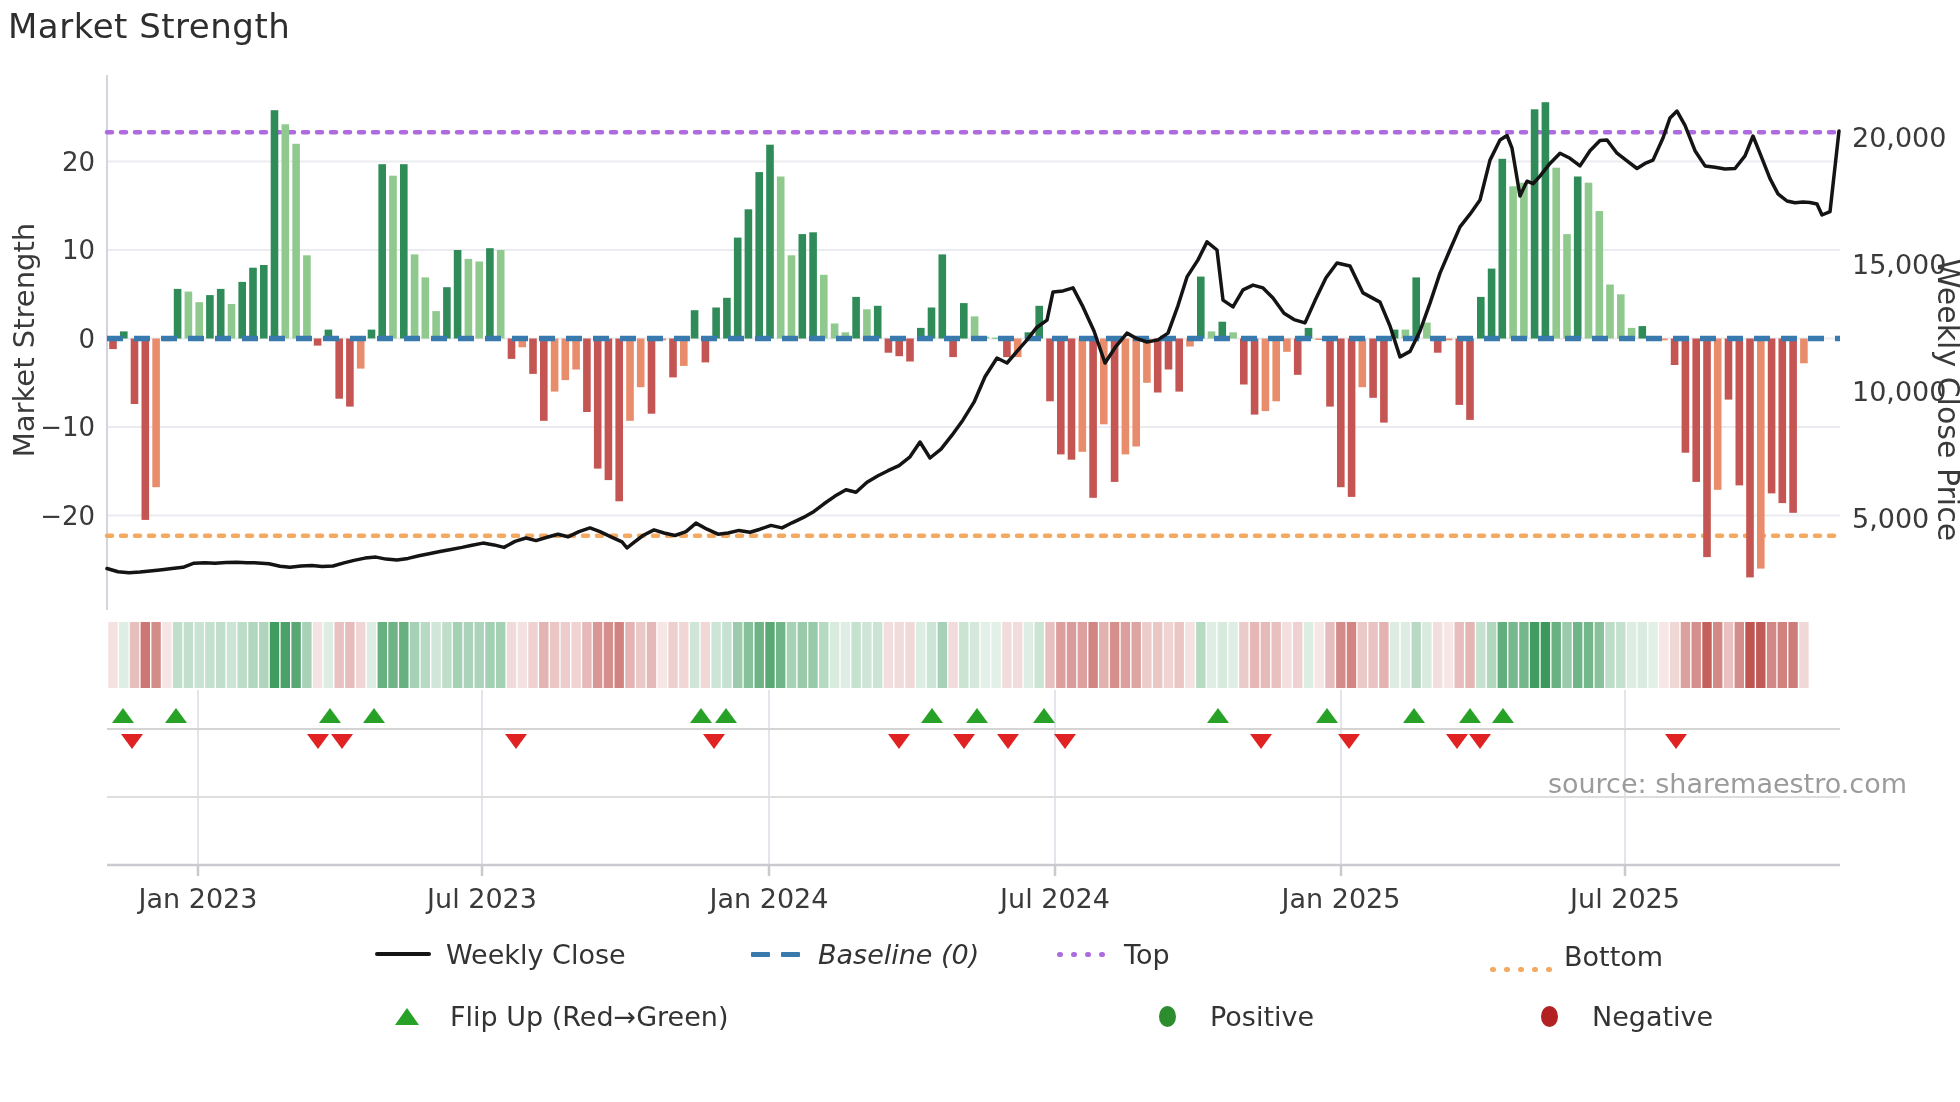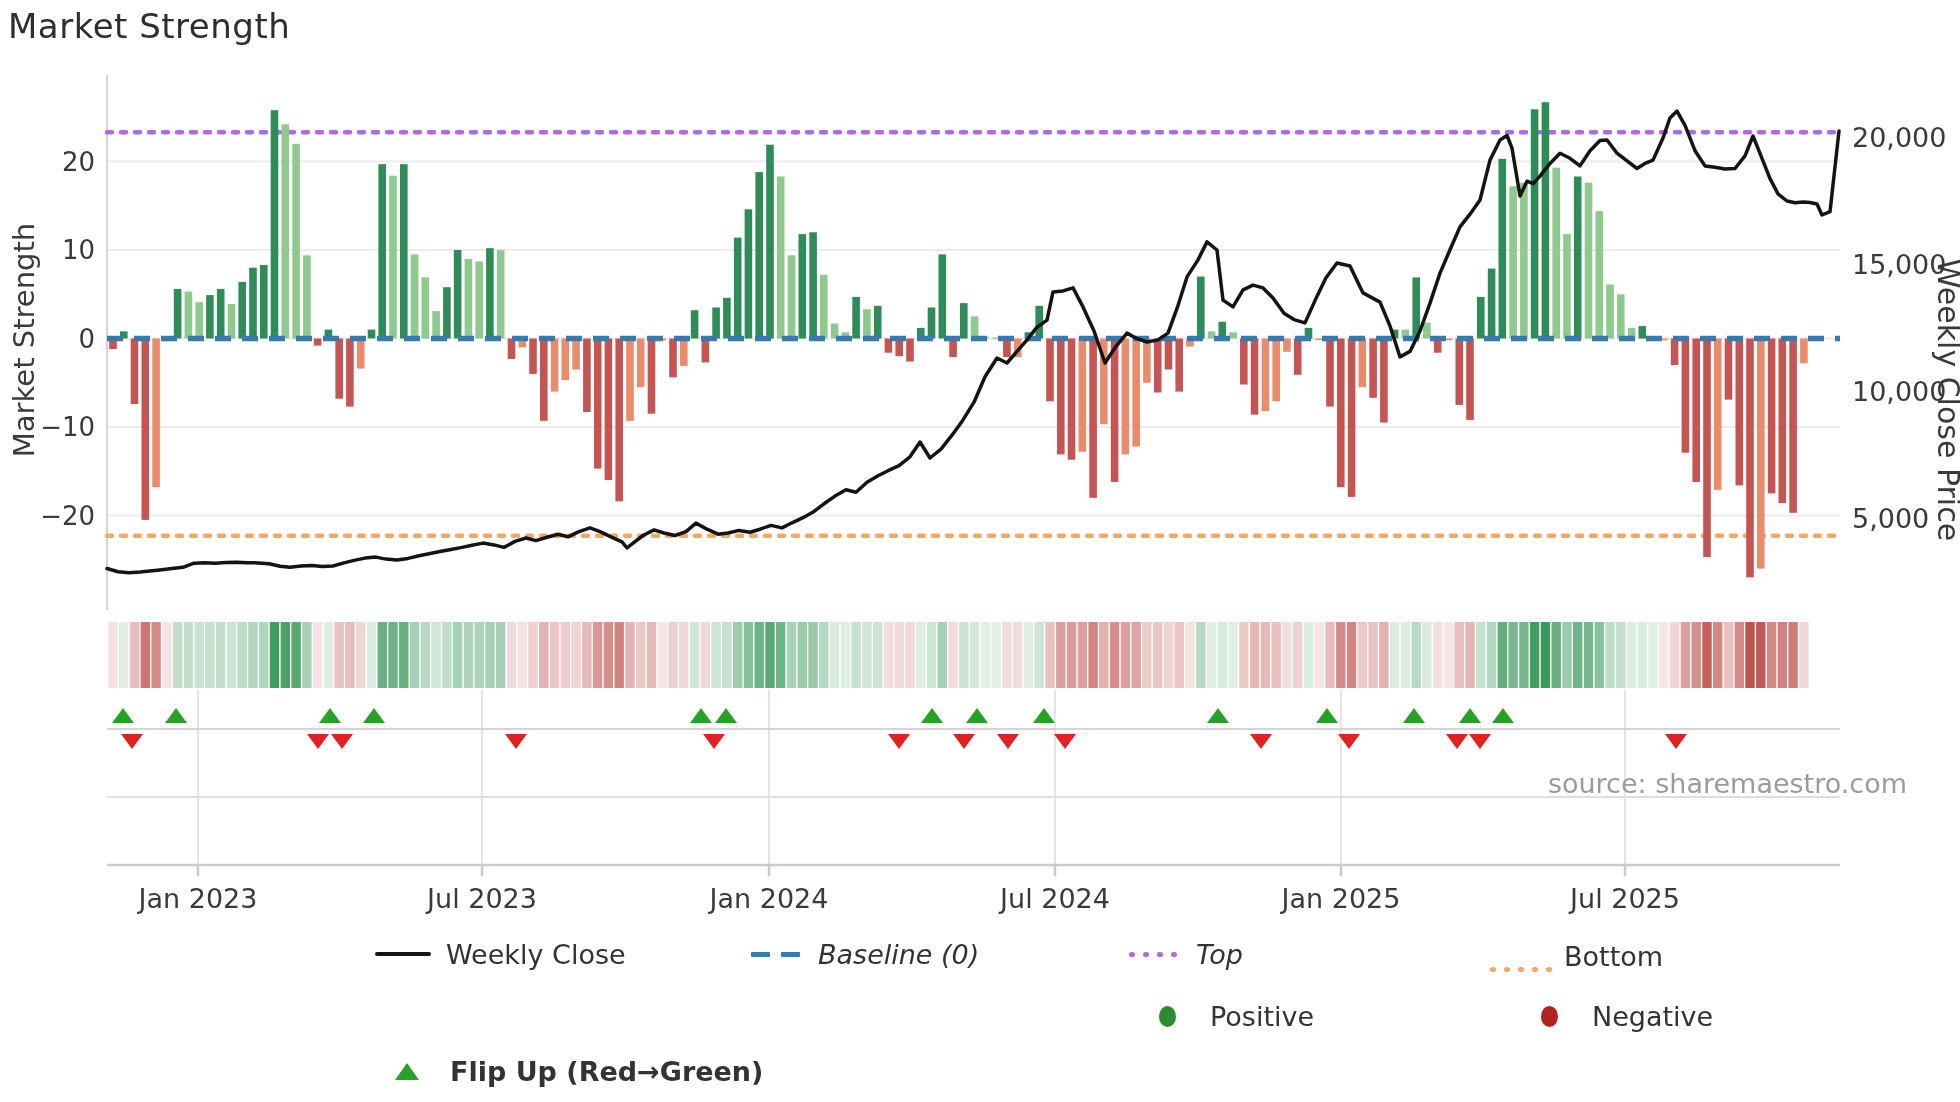--- a/index.html
+++ b/index.html
@@ -461,21 +461,21 @@
   </div>
   <div class="legend-item" style="left:746px;top:936px;font-style:italic;">
     <span class="sw">
         <span class="sw-dashes">
           <i></i>
           <i></i>
         </span>
       </span>
     <span class="legend-label">Baseline (0)</span>
   </div>
-  <div class="legend-item" style="left:1124px;top:936px;font-style:italic;">
+  <div class="legend-item" style="left:1052px;top:936px;">
     <span class="sw">
       <span class="sw-dots">
           <i style="background:#ae6be0"></i>
           <i style="background:#ae6be0"></i>
           <i style="background:#ae6be0"></i>
           <i style="background:#ae6be0"></i>
         </span>
     </span>
     <span class="legend-label">Top</span>
   </div>
@@ -485,21 +485,21 @@
           <i style="background:#f3a960"></i>
           <i style="background:#f3a960"></i>
           <i style="background:#f3a960"></i>
           <i style="background:#f3a960"></i>
           <i style="background:#f3a960"></i>
         </span>
     </span>
     <span class="legend-label">Bottom</span>
   </div>
 
-  <div class="legend-item" style="left:378px;top:1053px;font-weight:bold;">
+  <div class="legend-item" style="left:378px;top:998px;">
     <span class="sw">
         <span class="sw-tri-up"></span>
       </span>
     <span class="legend-label">Flip Up (Red→Green)</span>
   </div>
   <div class="legend-item" style="left:1138px;top:998px;">
     <span class="sw">
         <span class="sw-dot" style="background:#2d8c2d"></span>
       </span>
     <span class="legend-label">Positive</span>

